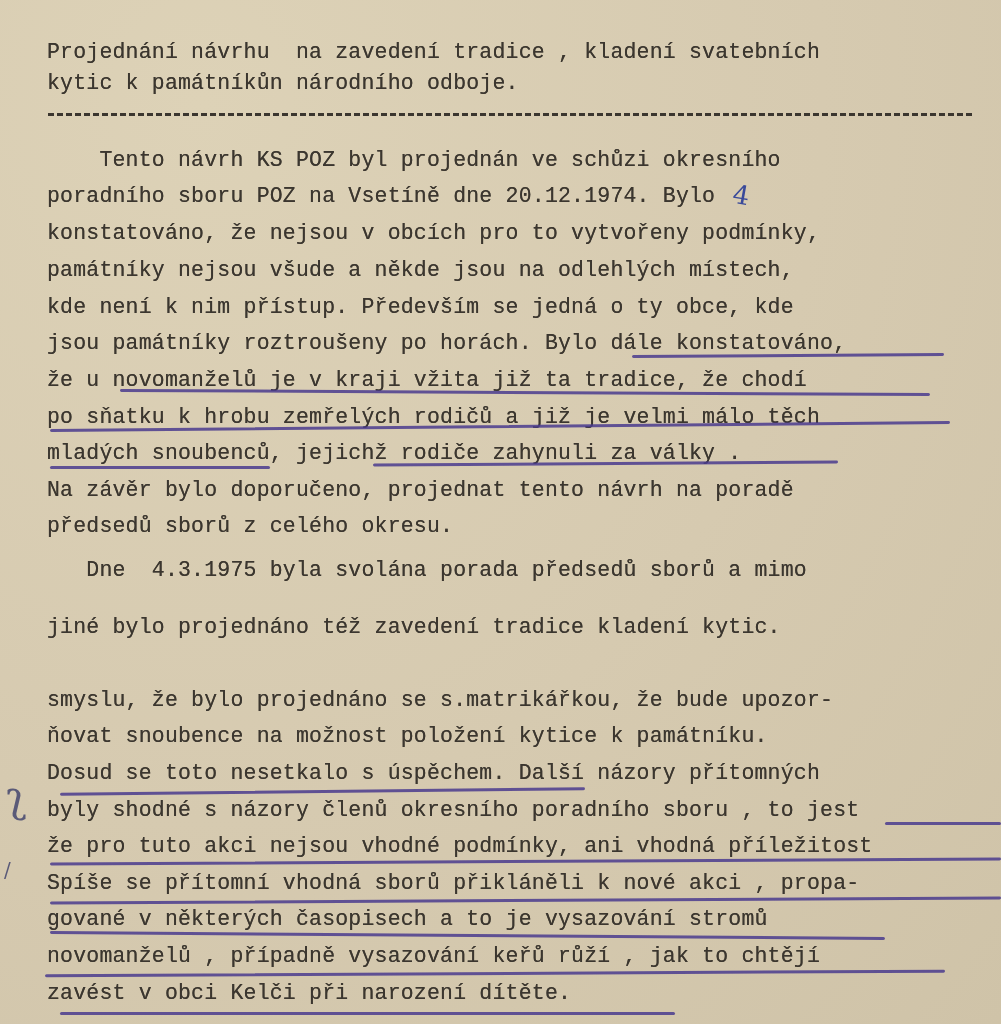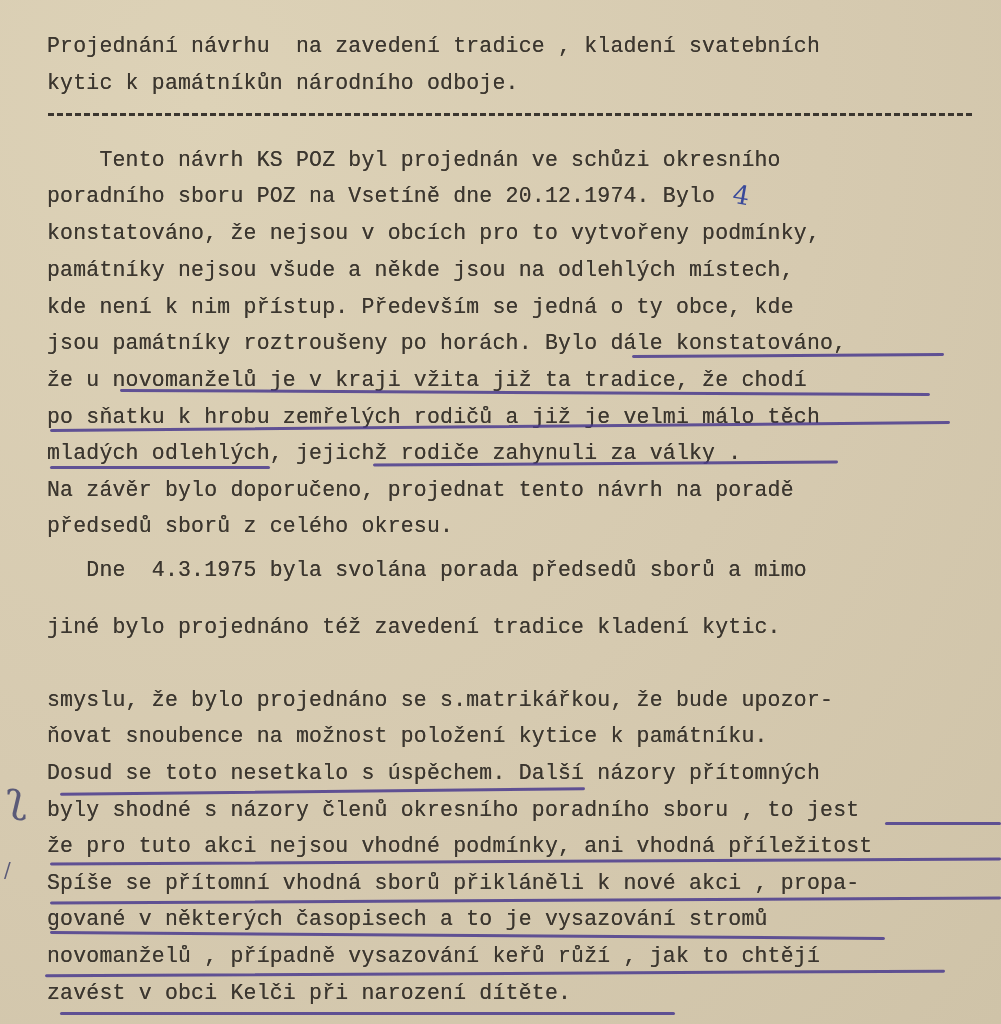--- a/index.html
+++ b/index.html
@@ -28,33 +28,33 @@
     }
     .margin-mark {
       position: absolute; color: #5a5a78; font-family: "DejaVu Serif", serif;
     }
   </style>
 </head>
 <body>
 
 <div class="page">
 
-  <div class="line" style="top:34px">Projednání návrhu  na zavedení tradice , kladení svatebních</div>
+  <div class="line" style="top:40px">Projednání návrhu  na zavedení tradice , kladení svatebních</div>
   <div class="line" style="top:71px">kytic k památníkůn národního odboje.</div>
   <div class="title-rule"></div>
 
   <div class="line" style="top:148px">    Tento návrh KS POZ byl projednán ve schůzi okresního</div>
   <div class="line" style="top:184px">poradního sboru POZ na Vsetíně dne 20.12.1974. Bylo</div>
   <div class="line" style="top:221px">konstatováno, že nejsou v obcích pro to vytvořeny podmínky,</div>
   <div class="line" style="top:258px">památníky nejsou všude a někde jsou na odlehlých místech,</div>
   <div class="line" style="top:295px">kde není k nim přístup. Především se jedná o ty obce, kde</div>
   <div class="line" style="top:331px">jsou památníky roztroušeny po horách. Bylo dále konstatováno,</div>
   <div class="line" style="top:405px">po sňatku k hrobu zemřelých rodičů a již je velmi málo těch</div>
   <div class="line" style="top:368px">že u novomanželů je v kraji vžita již ta tradice, že chodí</div>
-  <div class="line" style="top:441px">mladých odlehlých, jejichž rodiče zahynuli za války .</div>
+  <div class="line" style="top:441px">mladých snoubenců, jejichž rodiče zahynuli za války .</div>
   <div class="line" style="top:478px">Na závěr bylo doporučeno, projednat tento návrh na poradě</div>
   <div class="line" style="top:514px">předsedů sborů z celého okresu.</div>
 
   <div class="line" style="top:558px">   Dne  4.3.1975 byla svolána porada předsedů sborů a mimo</div>
   <div class="line" style="top:615px">jiné bylo projednáno též zavedení tradice kladení kytic.</div>
   <div class="line" style="top:688px">smyslu, že bylo projednáno se s.matrikářkou, že bude upozor-</div>
   <div class="line" style="top:724px">ňovat snoubence na možnost položení kytice k památníku.</div>
   <div class="line" style="top:761px">Dosud se toto nesetkalo s úspěchem. Další názory přítomných</div>
   <div class="line" style="top:798px">byly shodné s názory členů okresního poradního sboru , to jest</div>
   <div class="line" style="top:834px">že pro tuto akci nejsou vhodné podmínky, ani vhodná příležitost</div>

